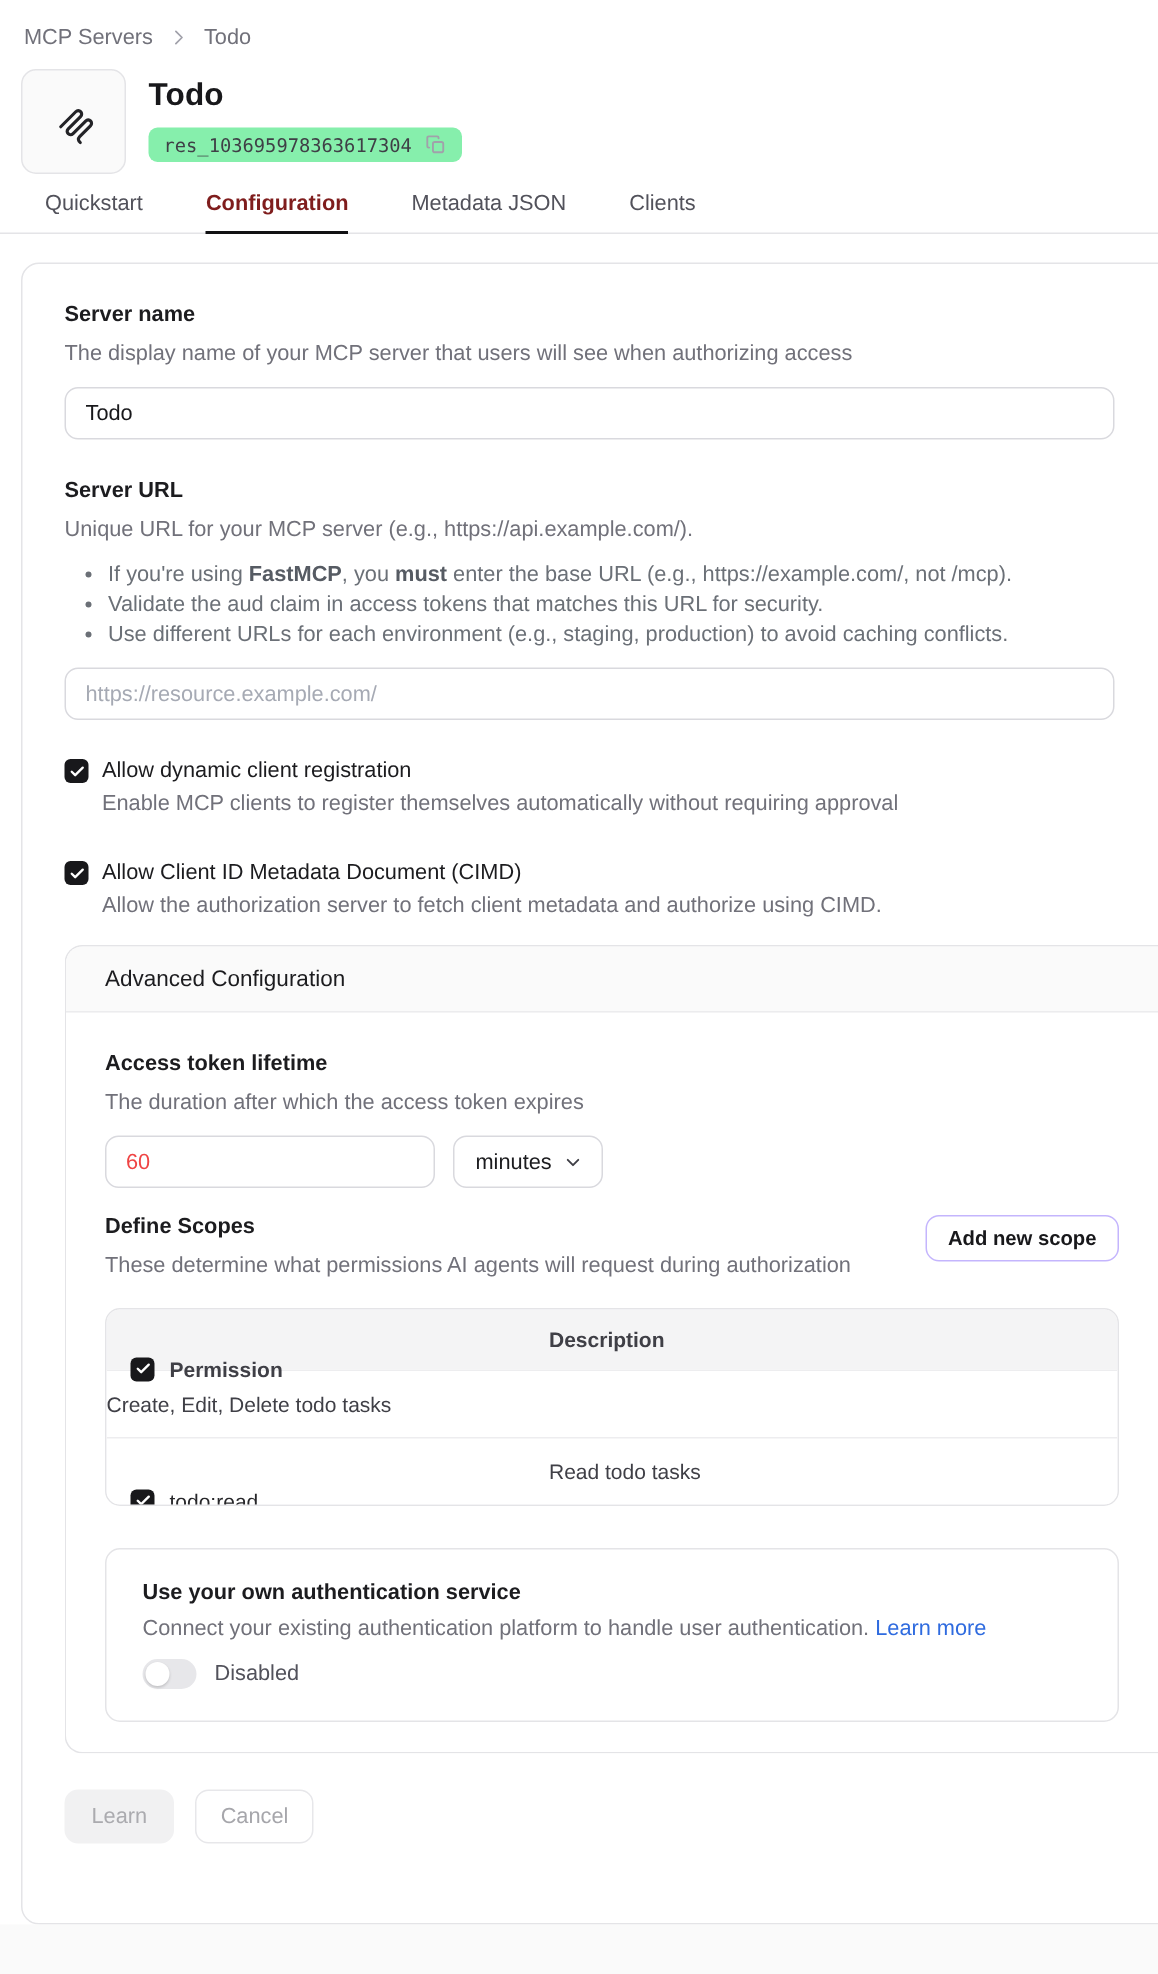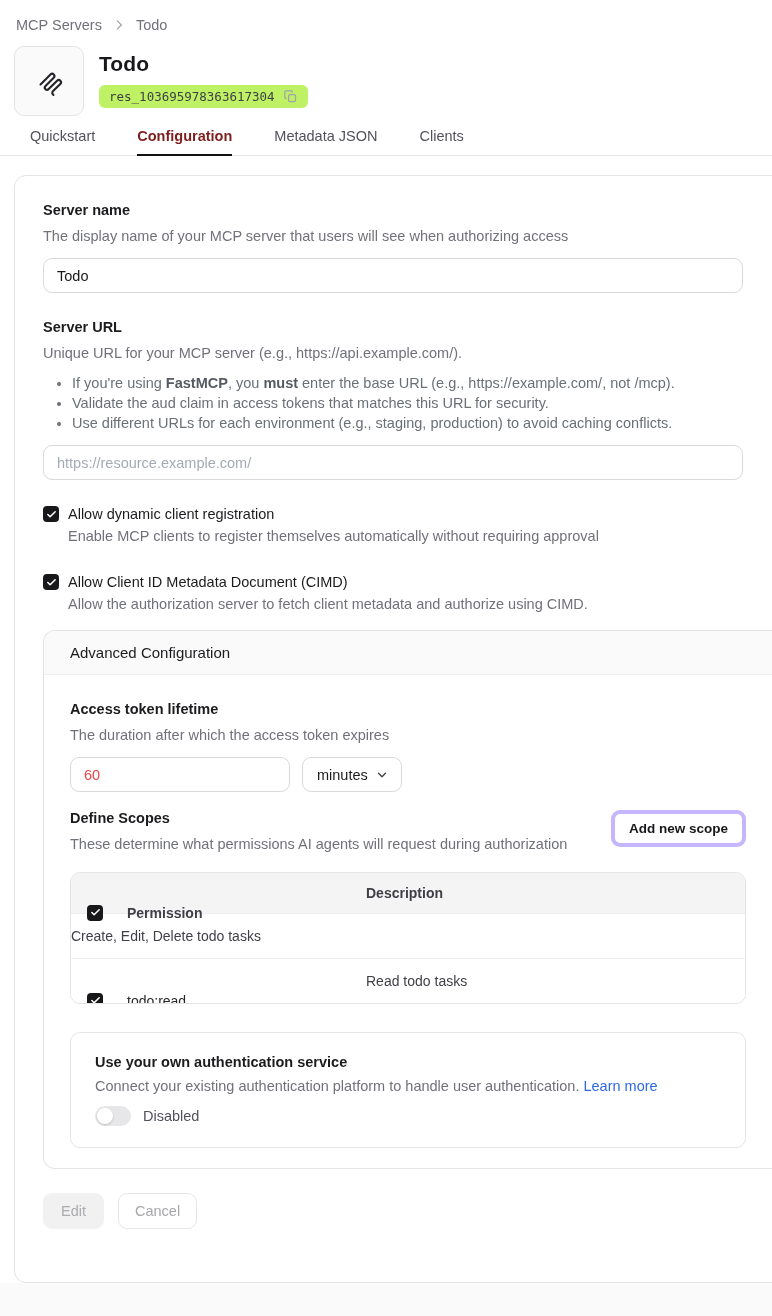--- a/index.html
+++ b/index.html
@@ -13,21 +13,21 @@
   .crumb { cursor:default; }
   .crumb-sep { display:flex; align-items:center; color:#a1a1aa; }
 
   
   .header { display:flex; align-items:flex-start; gap:15px; margin:13px 0 0 14px; }
   .app-icon { width:70px; height:70px; border:1px solid #e4e4e7; border-radius:10px;
     background:#fafafa; display:flex; align-items:center; justify-content:center; flex:0 0 auto; }
   .header-right { padding-top:6px; }
   .page-title { font-size:21px; font-weight:700; letter-spacing:.1px; }
   .res-badge { margin-top:9px; display:inline-flex; align-items:center; gap:8px;
-    background:#bef264; border-radius:6px; padding:4px 10px; }
+    background:#86efac; border-radius:6px; padding:4px 10px; }
   .res-id { font-family:"DejaVu Sans Mono", monospace; font-size:12.5px; color:#3f3f46; }
   .copy-btn { display:flex; align-items:center; color:#a1a1aa; cursor:pointer; }
 
   
   .tabs { display:flex; gap:42px; margin-top:12px; padding-left:30px; border-bottom:1px solid #e4e4e7; }
   .tab { font-size:14.5px; color:#52525b; padding-bottom:11px; cursor:pointer; position:relative; }
   .tab.active { color:#7f1d1d; font-weight:700; }
   .tab.active::after { content:""; position:absolute; left:0; right:0; bottom:-1px; height:2px; background:#111113; }
 
   
@@ -63,28 +63,28 @@
   .advanced-title { font-size:15px; font-weight:500; color:#1c1c1f; line-height:19px; }
   .advanced-body { padding:26px 0 20px 26px; }
 
   .lifetime-inputs { display:flex; gap:12px; margin-top:12px; }
   .num-input { width:220px; height:35px; border:1px solid #d9d9de; border-radius:9px; padding:0 13px;
     font-size:14.5px; font-family:"Liberation Sans",sans-serif; color:#ef4444; outline:none; }
   .select { height:35px; border:1px solid #d9d9de; border-radius:9px; padding:0 12px 0 14px;
     display:flex; align-items:center; gap:7px; font-size:14.5px; color:#1c1c1f; cursor:pointer; background:#fff; }
 
   .scopes-row { margin-top:18px; width:676px; display:flex; justify-content:space-between; align-items:flex-start; }
-  .btn-outline { border:4px solid #c4b5fd; background:#fff; border-radius:9px; padding:7px 14px;
+  .btn-outline { border:1px solid #c4b5fd; background:#fff; border-radius:9px; padding:7px 14px;
     font-size:13.5px; font-weight:700; color:#18181b; cursor:pointer; font-family:"Liberation Sans",sans-serif; white-space:nowrap; }
 
   .scope-table { margin-top:18px; width:676px; border:1px solid #e4e4e7; border-radius:10px; overflow:hidden; }
   .t-row { display:flex; align-items:center; }
   .t-head { background:#f4f4f5; height:40px; }
   .t-body-row { height:45px; border-top:1px solid #ededef; background:#fff; }
-  .t-col1 { width:295px; display:flex; align-items:center; gap:24px; padding-left:16px;margin-top:39px; }
+  .t-col1 { width:295px; display:flex; align-items:center; gap:10px; padding-left:16px;margin-top:39px; }
   .t-col2 { flex:1; }
   .t-head .t-col1 span, .t-head .t-col2 { font-size:14px; font-weight:600; color:#3f3f46; }
   .t-body-row .t-col1 span { font-size:14px; color:#27272a; }
   .t-body-row .t-col2 { font-size:14px; color:#3f3f46; }
 
   .auth-box { margin-top:28px; width:676px; border:1px solid #e4e4e7; border-radius:10px; padding:21px 24px; background:#fff; }
   .auth-title { font-size:14.5px; font-weight:600; color:#1c1c1f; }
   .auth-desc { margin-top:8px; font-size:14.5px; color:#71717a; }
   .link { color:#2f6bdf; cursor:pointer; text-decoration:none; }
   .toggle-row { margin-top:12px; display:flex; align-items:center; gap:12px; }
@@ -253,20 +253,20 @@
                 <span class="knob"></span>
               </span>
             <span class="toggle-label">Disabled</span>
           </div>
         </div>
 
       </div>
     </div>
 
     <div class="footer">
-      <button class="btn-save">Edit</button>
+      <button class="btn-save">Learn</button>
       <button class="btn-cancel">Cancel</button>
     </div>
 
   </div>
 
   <div class="bottom-strip"></div>
 </div>
 
 </body></html>

